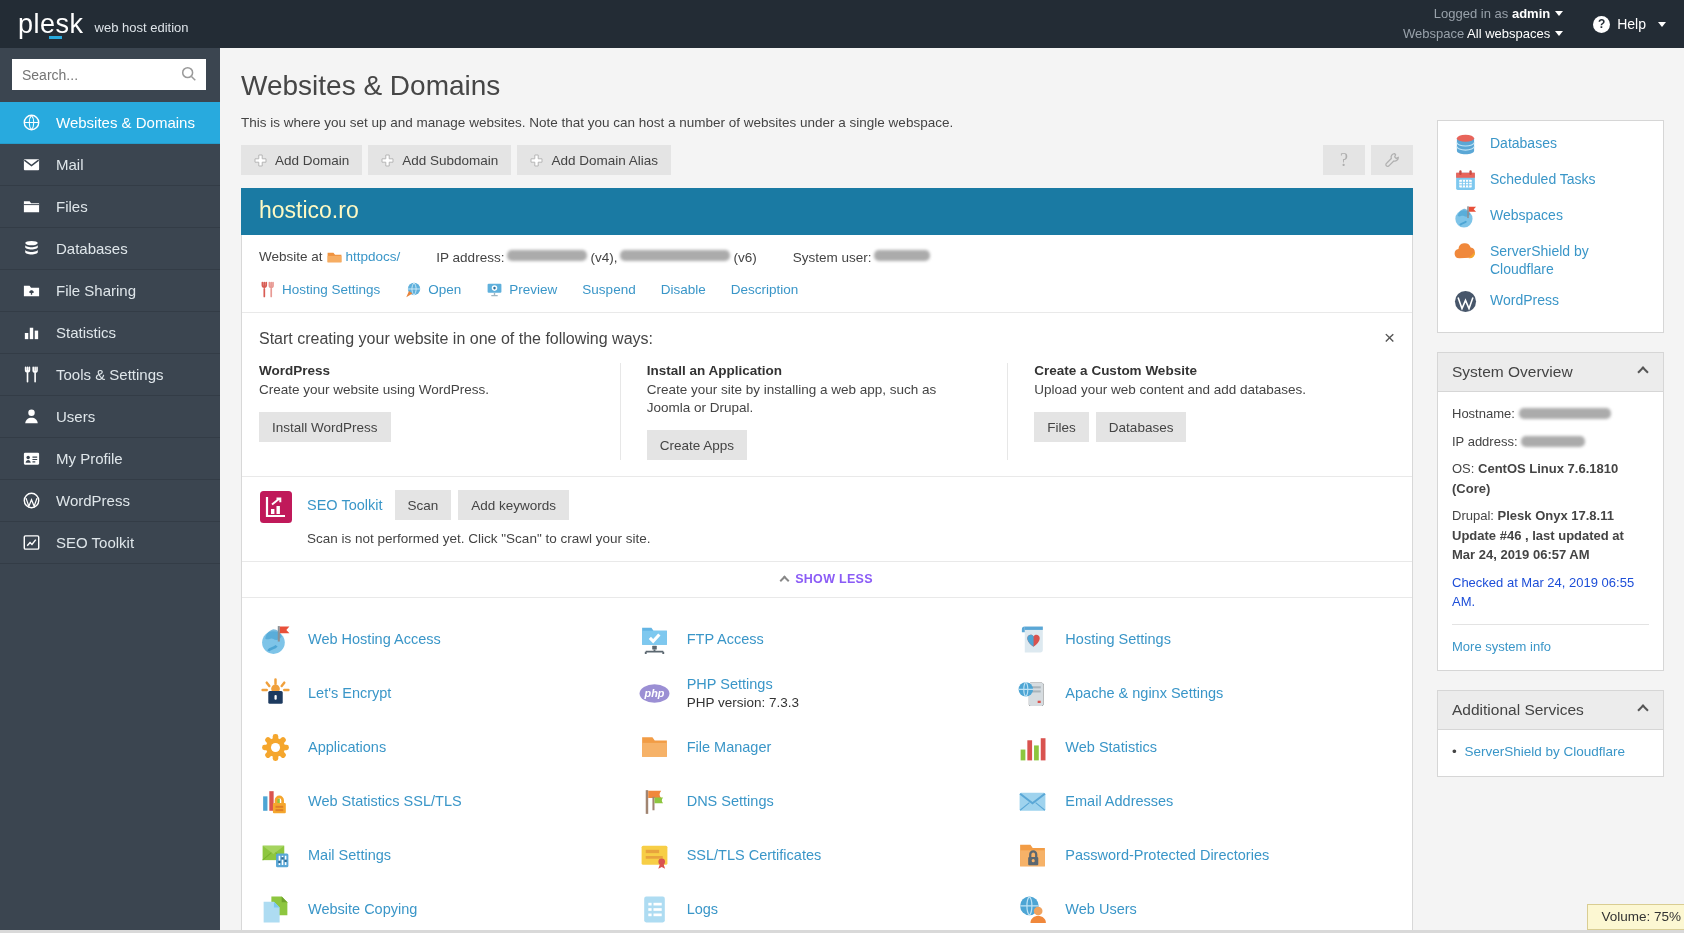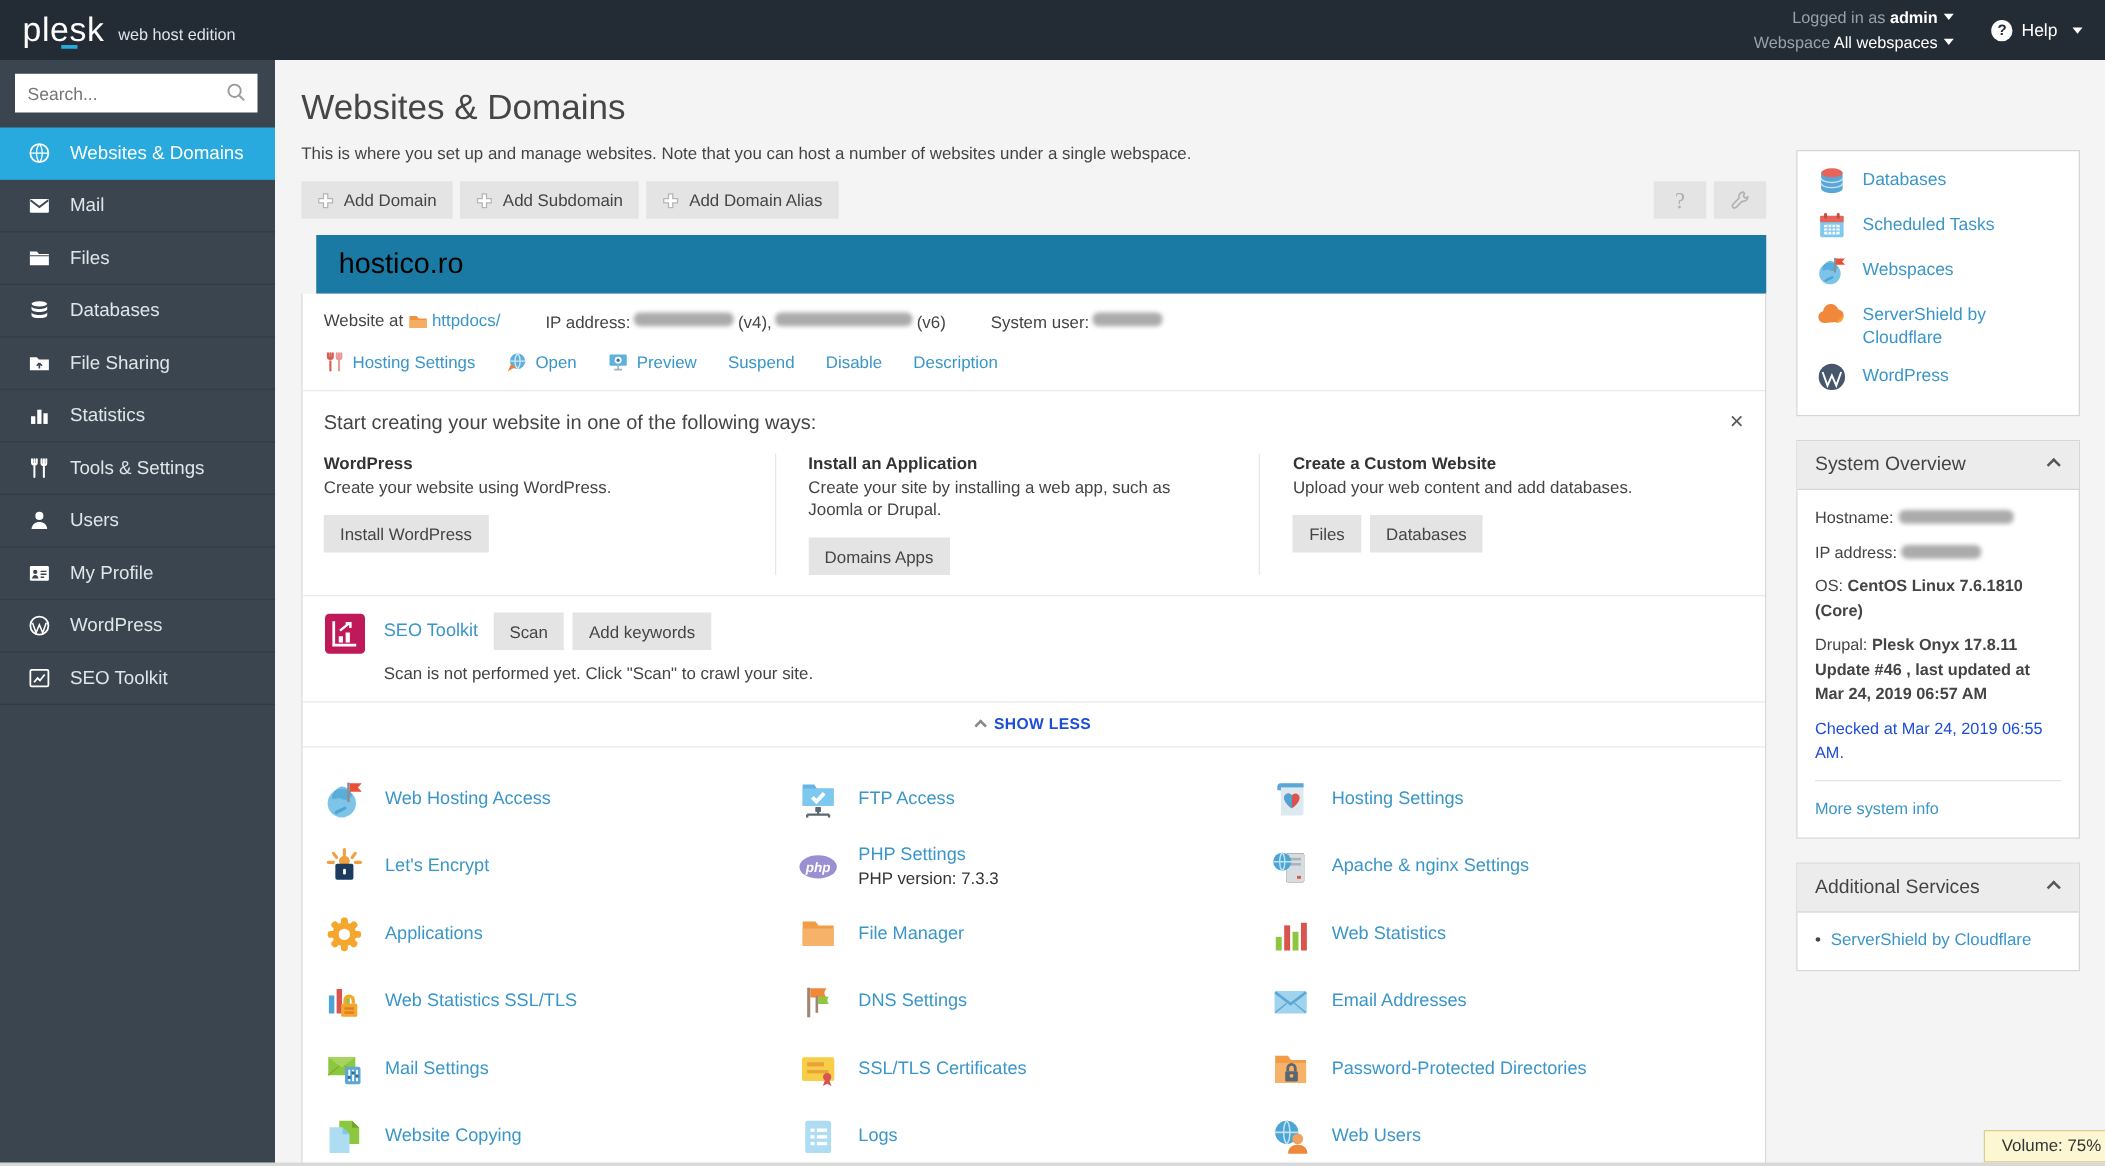--- a/index.html
+++ b/index.html
@@ -54,21 +54,21 @@
   .plus { width:13px; height:13px; display:inline-block; }
   .plus svg { width:100%; height:100%; }
   .tool-right { margin-left:auto; display:flex; gap:6px; }
   .icon-btn { width:42px; justify-content:center; padding:0; }
   .q2 { font-family:"Liberation Serif",serif; font-size:18px; color:#aeaeae; }
   .wrench { width:18px; height:18px; }
   .wrench svg { width:100%; height:100%; }
 
   
   .card { width:1172px; }
-  .card-banner { background:var(--banner-blue,#1a7aa3); color:#000000; font-size:23px; padding:9px 18px 11px;margin-left:12px; }
+  .card-banner { background:var(--banner-blue,#1a7aa3); color:#fef9c3; font-size:23px; padding:9px 18px 11px; }
   .card-body { background:#fff; border:1px solid #d8d8d8; border-top:none; padding-bottom:40px; }
   .info-row { display:flex; gap:36px; padding:14px 17px 3px; font-size:13.5px; align-items:center; }
   .inf { display:inline-flex; gap:3px; }
   .ic16 { width:17px; height:17px; display:inline-block; }
   .ic16 svg { width:100%; height:100%; }
   .redact { display:inline-block; height:11px; border-radius:5px; background:#ababab;
     filter:blur(1.5px); vertical-align:-1px; }
   .a-row { display:flex; gap:25px; padding:12px 17px 14px; font-size:13.5px; align-items:center; }
   .a-item { display:inline-flex; gap:6px; align-items:center; }
   .hr { border-top:1px solid #e9e9e9; }
@@ -83,21 +83,21 @@
   .pcol p { font-size:13.5px; margin:0 0 13px; line-height:1.35; }
   .pbtns { display:flex; gap:7px; }
 
   .seo-row { padding:13px 17px 15px; display:flex; gap:14px; }
   .seo-icon { width:34px; height:34px; flex:0 0 34px; }
   .seo-icon svg { width:100%; height:100%; }
   .seo-line1 { display:flex; align-items:center; gap:12px; font-size:14.5px; }
   .seo-note { font-size:13.5px; margin-top:11px; color:#444; }
 
   .showless { text-align:center; padding:10px 0 11px; font-size:12.5px; font-weight:bold;
-    color:#1d4ed8; letter-spacing:.3px; cursor:pointer; }
+    color:#8b5cf6; letter-spacing:.3px; cursor:pointer; }
   .chev { display:inline-block; width:7px; height:7px; border-left:2px solid #888;
     border-top:2px solid #888; transform:rotate(45deg); margin-right:7px; vertical-align:-1px; }
 
   .grid { display:flex; padding:16px 17px 0; }
   .gcol { flex:1; }
   .gi { display:flex; align-items:center; gap:16px; height:50px; margin-bottom:4px; }
   .gicon { width:33px; height:33px; flex:0 0 33px; cursor:pointer; }
   .gicon svg { width:100%; height:100%; }
   .glink { font-size:14.5px; }
   .gtext { display:flex; flex-direction:column; }
@@ -387,21 +387,21 @@
 
               <button class="btn">Install WordPress</button>
               </div>
             </div>
 
             <div class="pcol">
               <h3>Install an Application</h3>
               <p>Create your site by installing a web app, such as Joomla or Drupal.</p>
               <div class="pbtns">
 
-              <button class="btn">Domains Apps</button>
+              <button class="btn">Create Apps</button>
               </div>
             </div>
 
             <div class="pcol">
               <h3>Create a Custom Website</h3>
               <p>Upload your web content and add databases.</p>
               <div class="pbtns">
 
               <button class="btn">Files</button>
                 <button class="btn">Databases</button>

